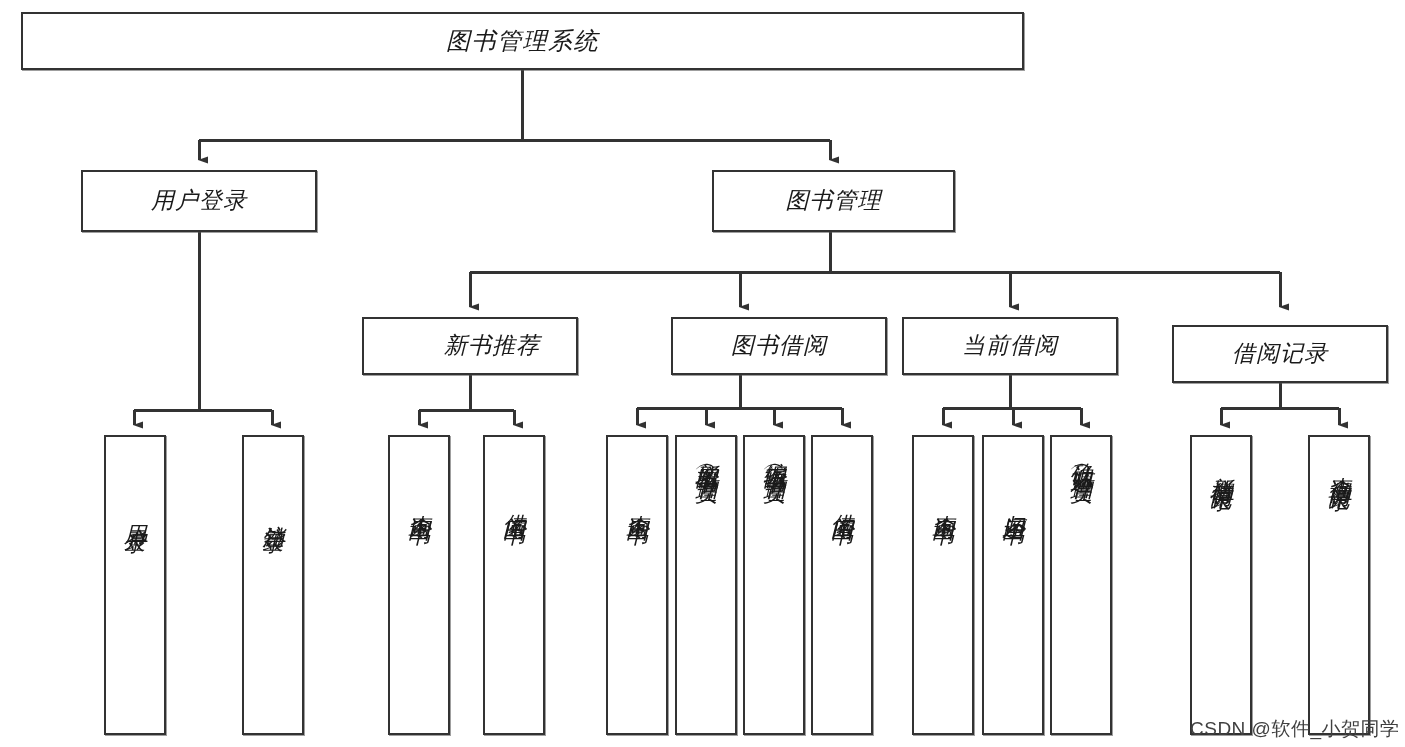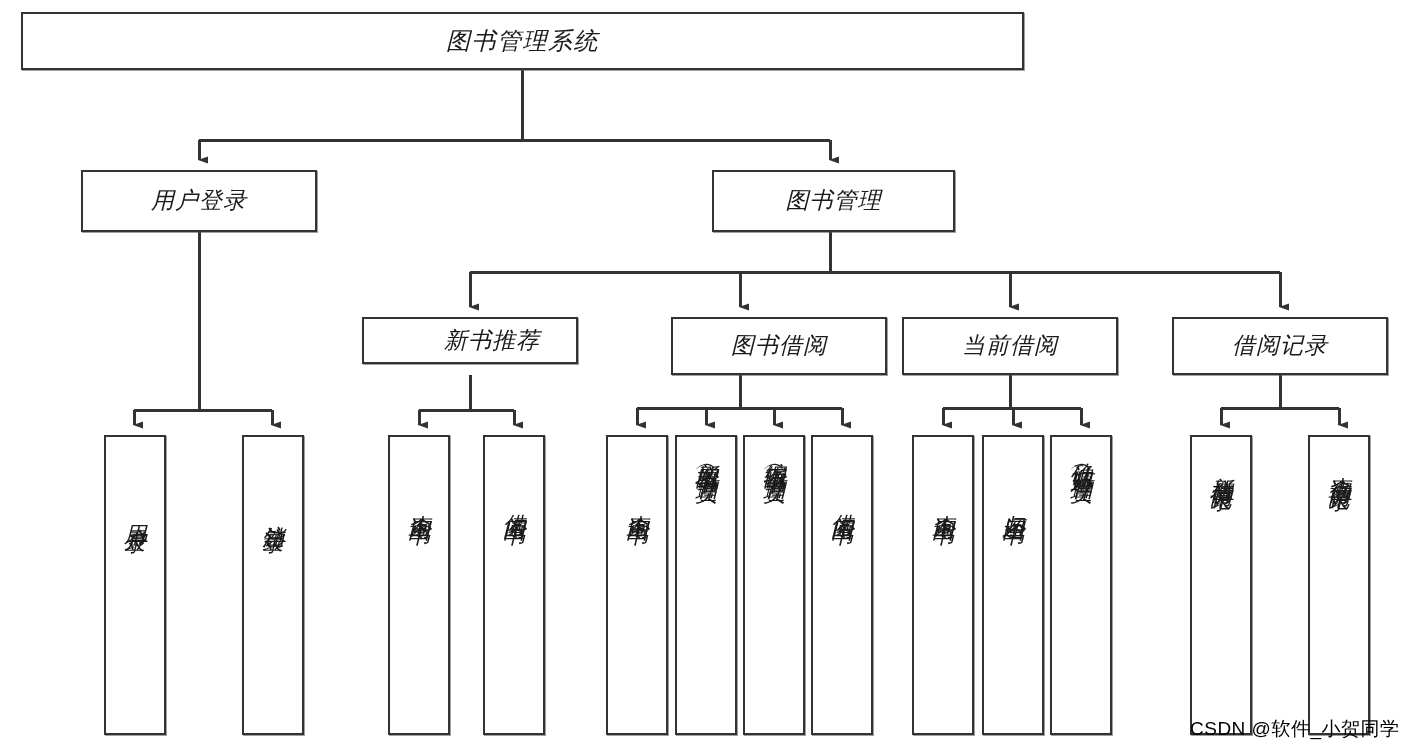--- a/index.html
+++ b/index.html
@@ -69,21 +69,21 @@
     line-height: 1;
     white-space: nowrap;
   }
   
   .node.vertical.tall-text {
     padding-top: 6px;
   }
   .watermark {
     position: absolute;
     font-size: 19px;
-    color: #000000;
+    color: #404040;
     white-space: nowrap;
     z-index: 3;
     letter-spacing: 0.5px;
   }
 </style>
 </head>
 <body>
 
 <div id="diagram-canvas">
 
@@ -144,30 +144,30 @@
     <span class="node-label">图书管理系统</span>
   </div>
 
   <div class="node horizontal" style="left:81px; top:170px; width:236px; height:62px;">
     <span class="node-label">用户登录</span>
   </div>
   <div class="node horizontal" style="left:712px; top:170px; width:243px; height:62px;">
     <span class="node-label">图书管理</span>
   </div>
 
-  <div class="node horizontal" style="left:362px; top:317px; width:216px; height:47px;padding-left:44px;">
+  <div class="node horizontal" style="left:362px; top:317px; width:216px; height:58px;padding-left:44px;">
     <span class="node-label">新书推荐</span>
   </div>
   <div class="node horizontal" style="left:632px; top:317px; width:216px; height:58px;margin-left:39px;">
     <span class="node-label">图书借阅</span>
   </div>
   <div class="node horizontal" style="left:902px; top:317px; width:216px; height:58px;">
     <span class="node-label">当前借阅</span>
   </div>
-  <div class="node horizontal" style="left:1172px; top:317px; width:216px; height:58px;">
+  <div class="node horizontal" style="left:1172px; top:325px; width:216px; height:58px;">
     <span class="node-label">借阅记录</span>
   </div>
 
   <div class="node vertical" style="left:104px; top:435px; width:62px; height:300px; padding-top:70px;">
     <span class="node-label">用户登录</span>
   </div>
   <div class="node vertical" style="left:242px; top:435px; width:62px; height:300px; padding-top:70px;">
     <span class="node-label">注销登录</span>
   </div>
 

